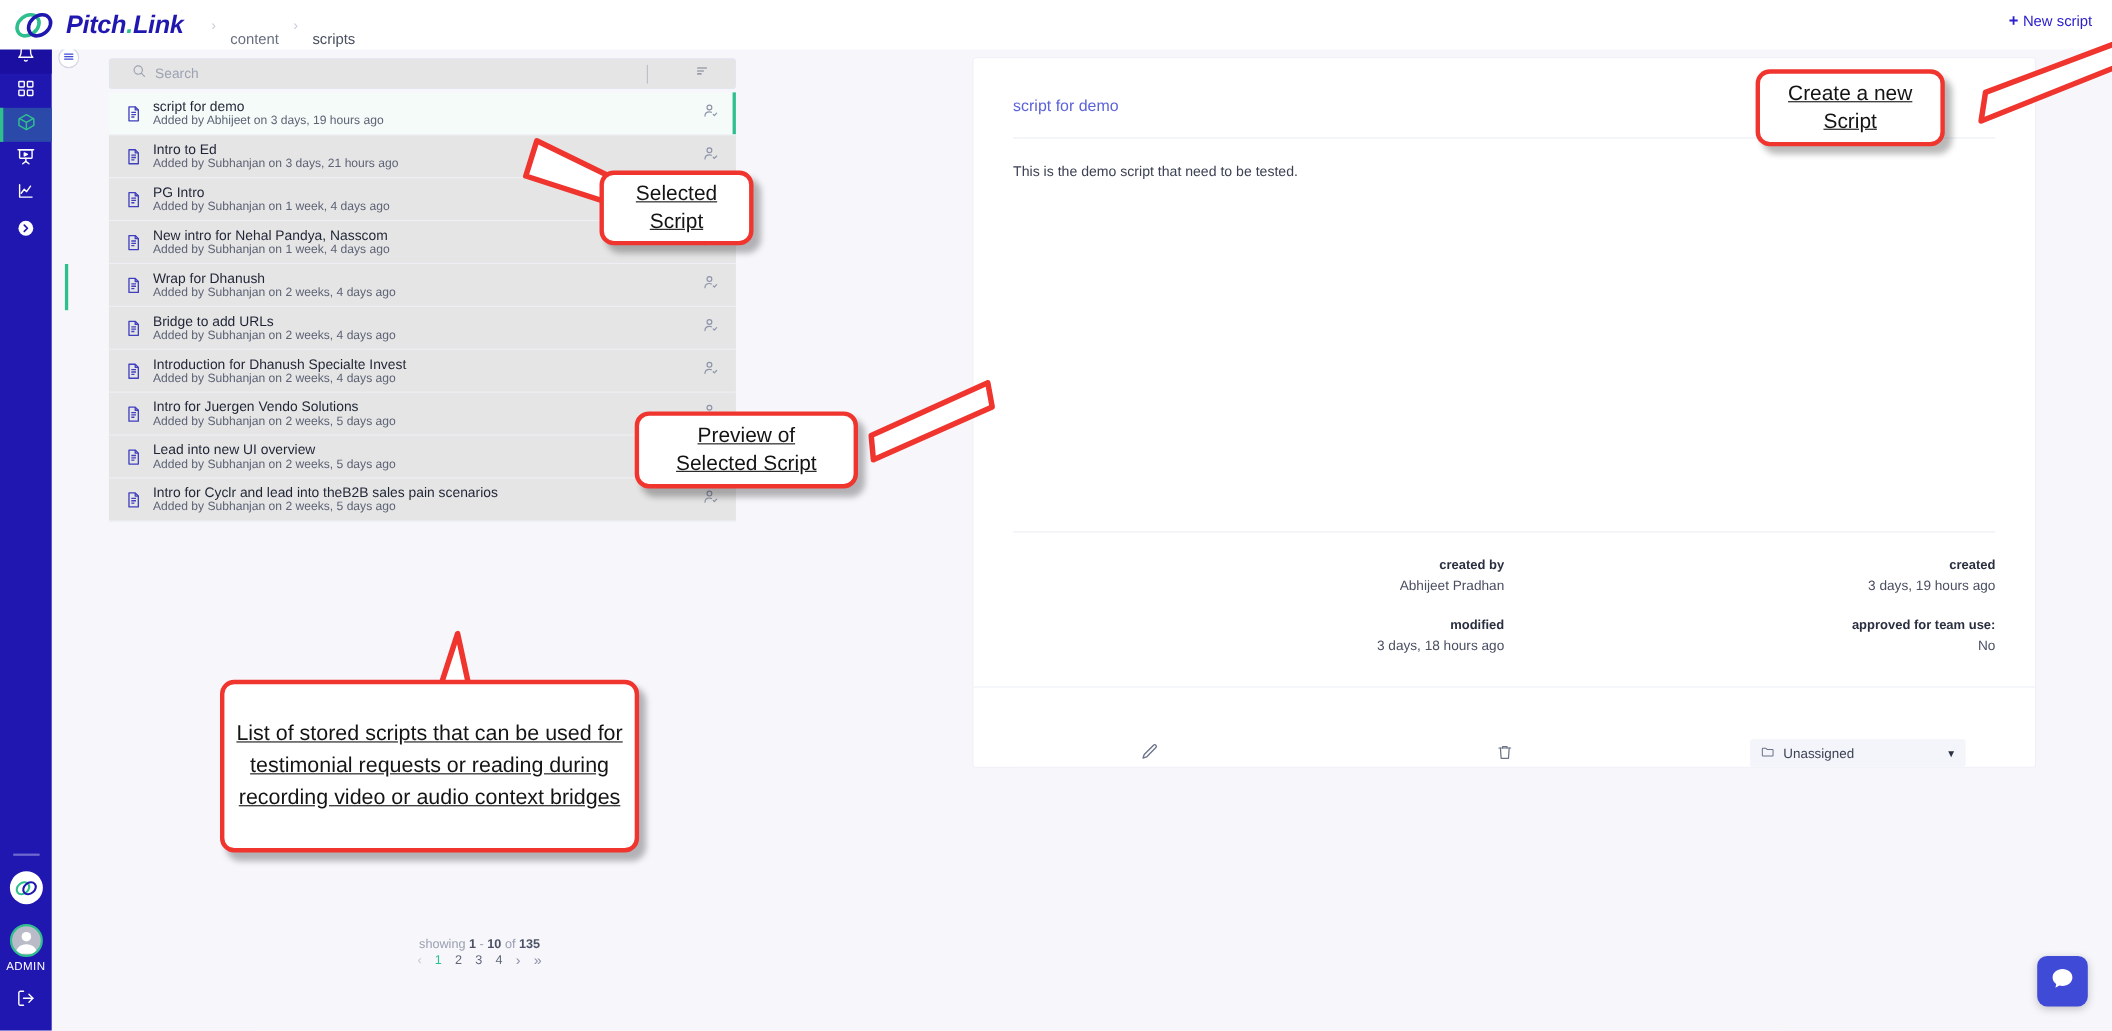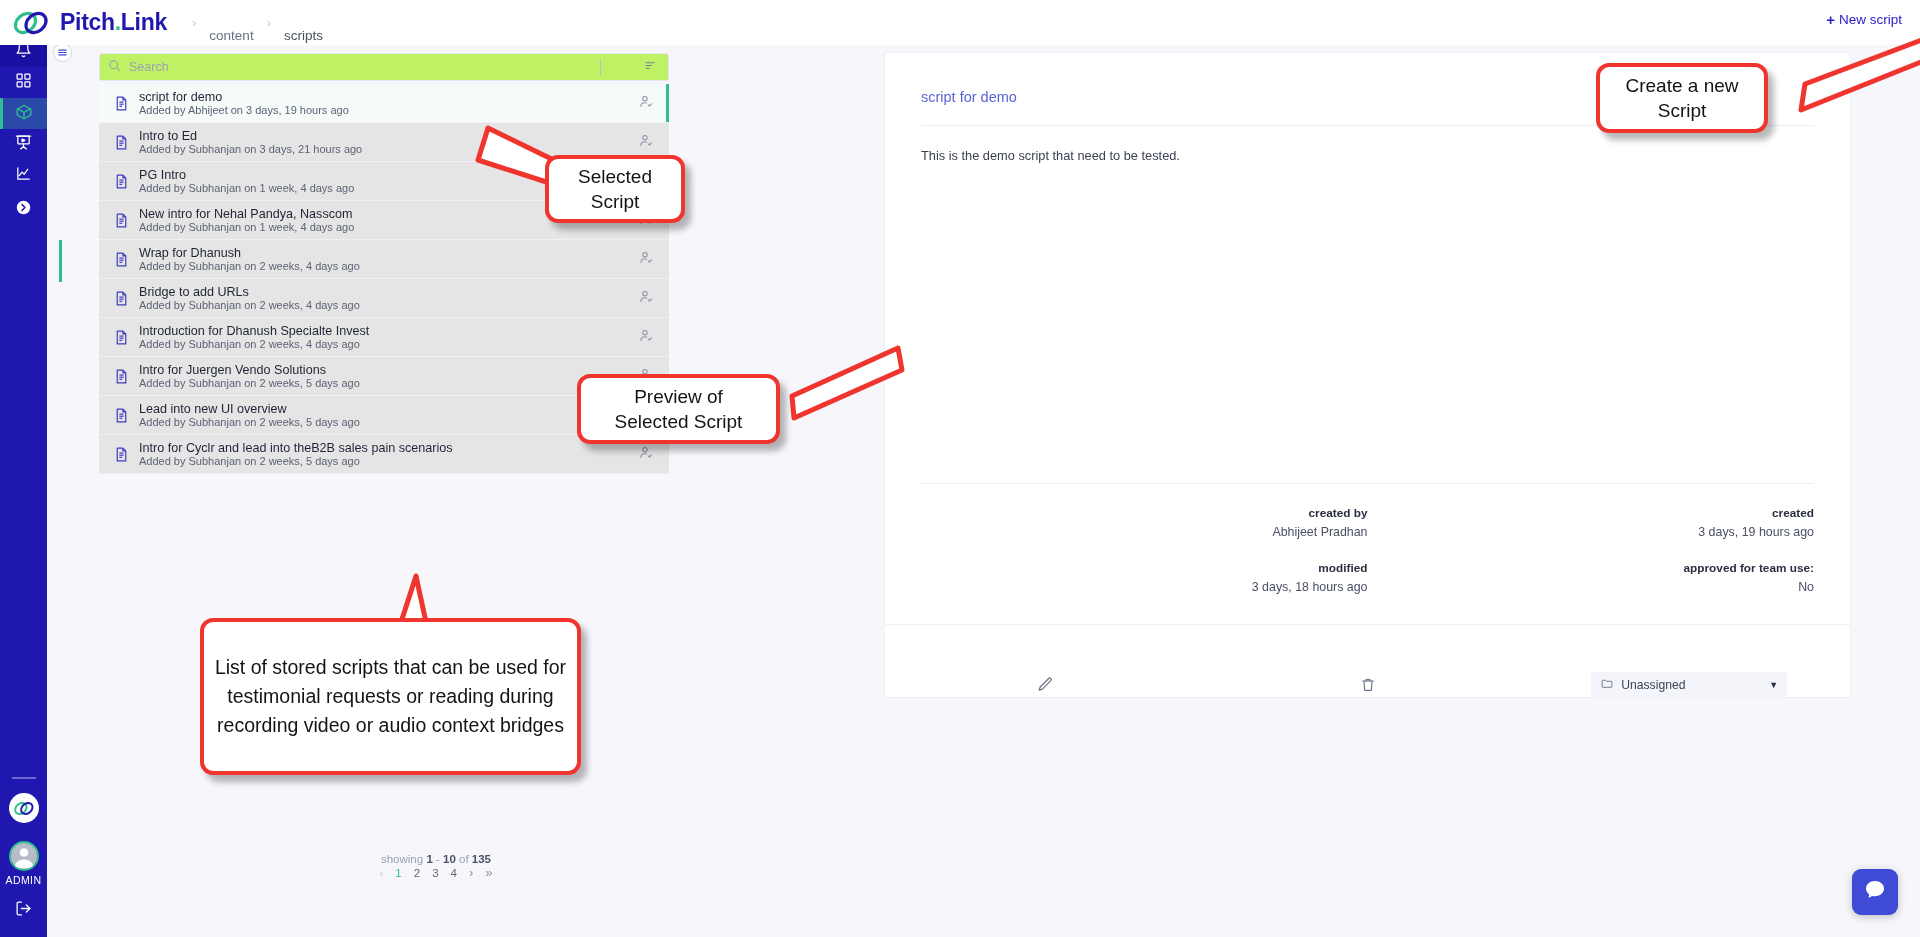--- a/index.html
+++ b/index.html
@@ -13,21 +13,21 @@
   .app { position: relative; width: 1920px; height: 937px; }
 
   
   .topbar {
     position: absolute; top: 0; left: 0; width: 1920px; height: 45px;
     background: #ffffff; display: flex; align-items: center;
     z-index: 30;
   }
   .logo-wrap { display: flex; align-items: center; gap: 10px; padding-left: 12px; width: 180px; }
   .logo-mark { width: 38px; height: 30px; flex: none; }
-  .logo-text { font-size: 23px; font-weight: bold; color: #2017b0; letter-spacing: -0.3px; }
+  .logo-text { font-size: 23px; font-weight: bold; color: #2017b0; letter-spacing: -0.3px; font-style: italic; }
   .logo-text .dot { color: #2fbf8f; }
 
   .breadcrumb { display: flex; align-items: center; gap: 13px; margin-left: 12px; }
   .bc-sep { color: #c9ccd8; font-size: 13px; }
   .bc-item { color: #6a6f80; font-size: 13.5px; margin-top: 25px; }
   .bc-item.active { color: #4a4f60; }
 
   .new-script {
     position: absolute; right: 18px; top: 11px;
     color: #2c21cc; font-size: 13.5px; display: flex; align-items: center; gap: 4px;
@@ -73,22 +73,22 @@
   }
   
   .edge-strip { position: absolute; left: 59px; top: 240px; width: 3px; height: 42px; background: #2fbf8f; z-index: 26; }
 
   
   .content { position: absolute; left: 47px; top: 45px; right: 0; bottom: 0; background: #f6f6fb; }
 
   
   .list-panel { position: absolute; left: 52px; top: 8px; width: 570px; }
   .search-bar {
-    height: 28px; background: #bef264; border: 1px solid #e3e5ef; border-radius: 3px;
-    display: flex; align-items: center; padding: 0 8px; gap: 8px; position: relative;
+    height: 28px; background: #e5e5e5; border: 1px solid #e3e5ef; border-radius: 3px;
+    display: flex; align-items: center; padding: 0 20px; gap: 8px; position: relative;
   }
   .search-input {
     border: none; outline: none; flex: 1; font-size: 12.5px; color: #3b3f4f;
     font-family: "Liberation Sans", sans-serif; background: transparent;
   }
   .search-input::placeholder { color: #9ea3b3; }
   .search-divider { width: 1px; height: 17px; background: #b9bdcc; margin: 0 34px 0 0; }
   .sort-btn { cursor: pointer; display: flex; align-items: center; padding-right: 2px; }
 
   .script-list { margin-top: 3px; }
@@ -145,21 +145,21 @@
     font-size: 12.2px; color: #3d4255;
   }
   .folder-select .caret { margin-left: auto; font-size: 9px; color: #2b3046; }
 
   
   .anno {
     position: absolute; background: #ffffff; border: 4px solid #f0342e; border-radius: 13px;
     color: #141414; text-align: center; font-size: 19px; line-height: 25px;
     box-shadow: 6px 7px 6px rgba(0,0,0,.28);
     display: flex; align-items: center; justify-content: center;
-    z-index: 40; padding: 0 10px;
+    z-index: 40; padding: 0 10px; text-decoration: underline;
   }
   .anno-svg { position: absolute; z-index: 39; pointer-events: none; }
 
   
   .chat-bubble {
     position: absolute; right: 22px; bottom: 22px; width: 46px; height: 46px;
     border-radius: 9px; background: #3f4bd6; display: flex; align-items: center; justify-content: center;
     box-shadow: 0 2px 8px rgba(0,0,0,.22); cursor: pointer; z-index: 45;
   }
 </style>

